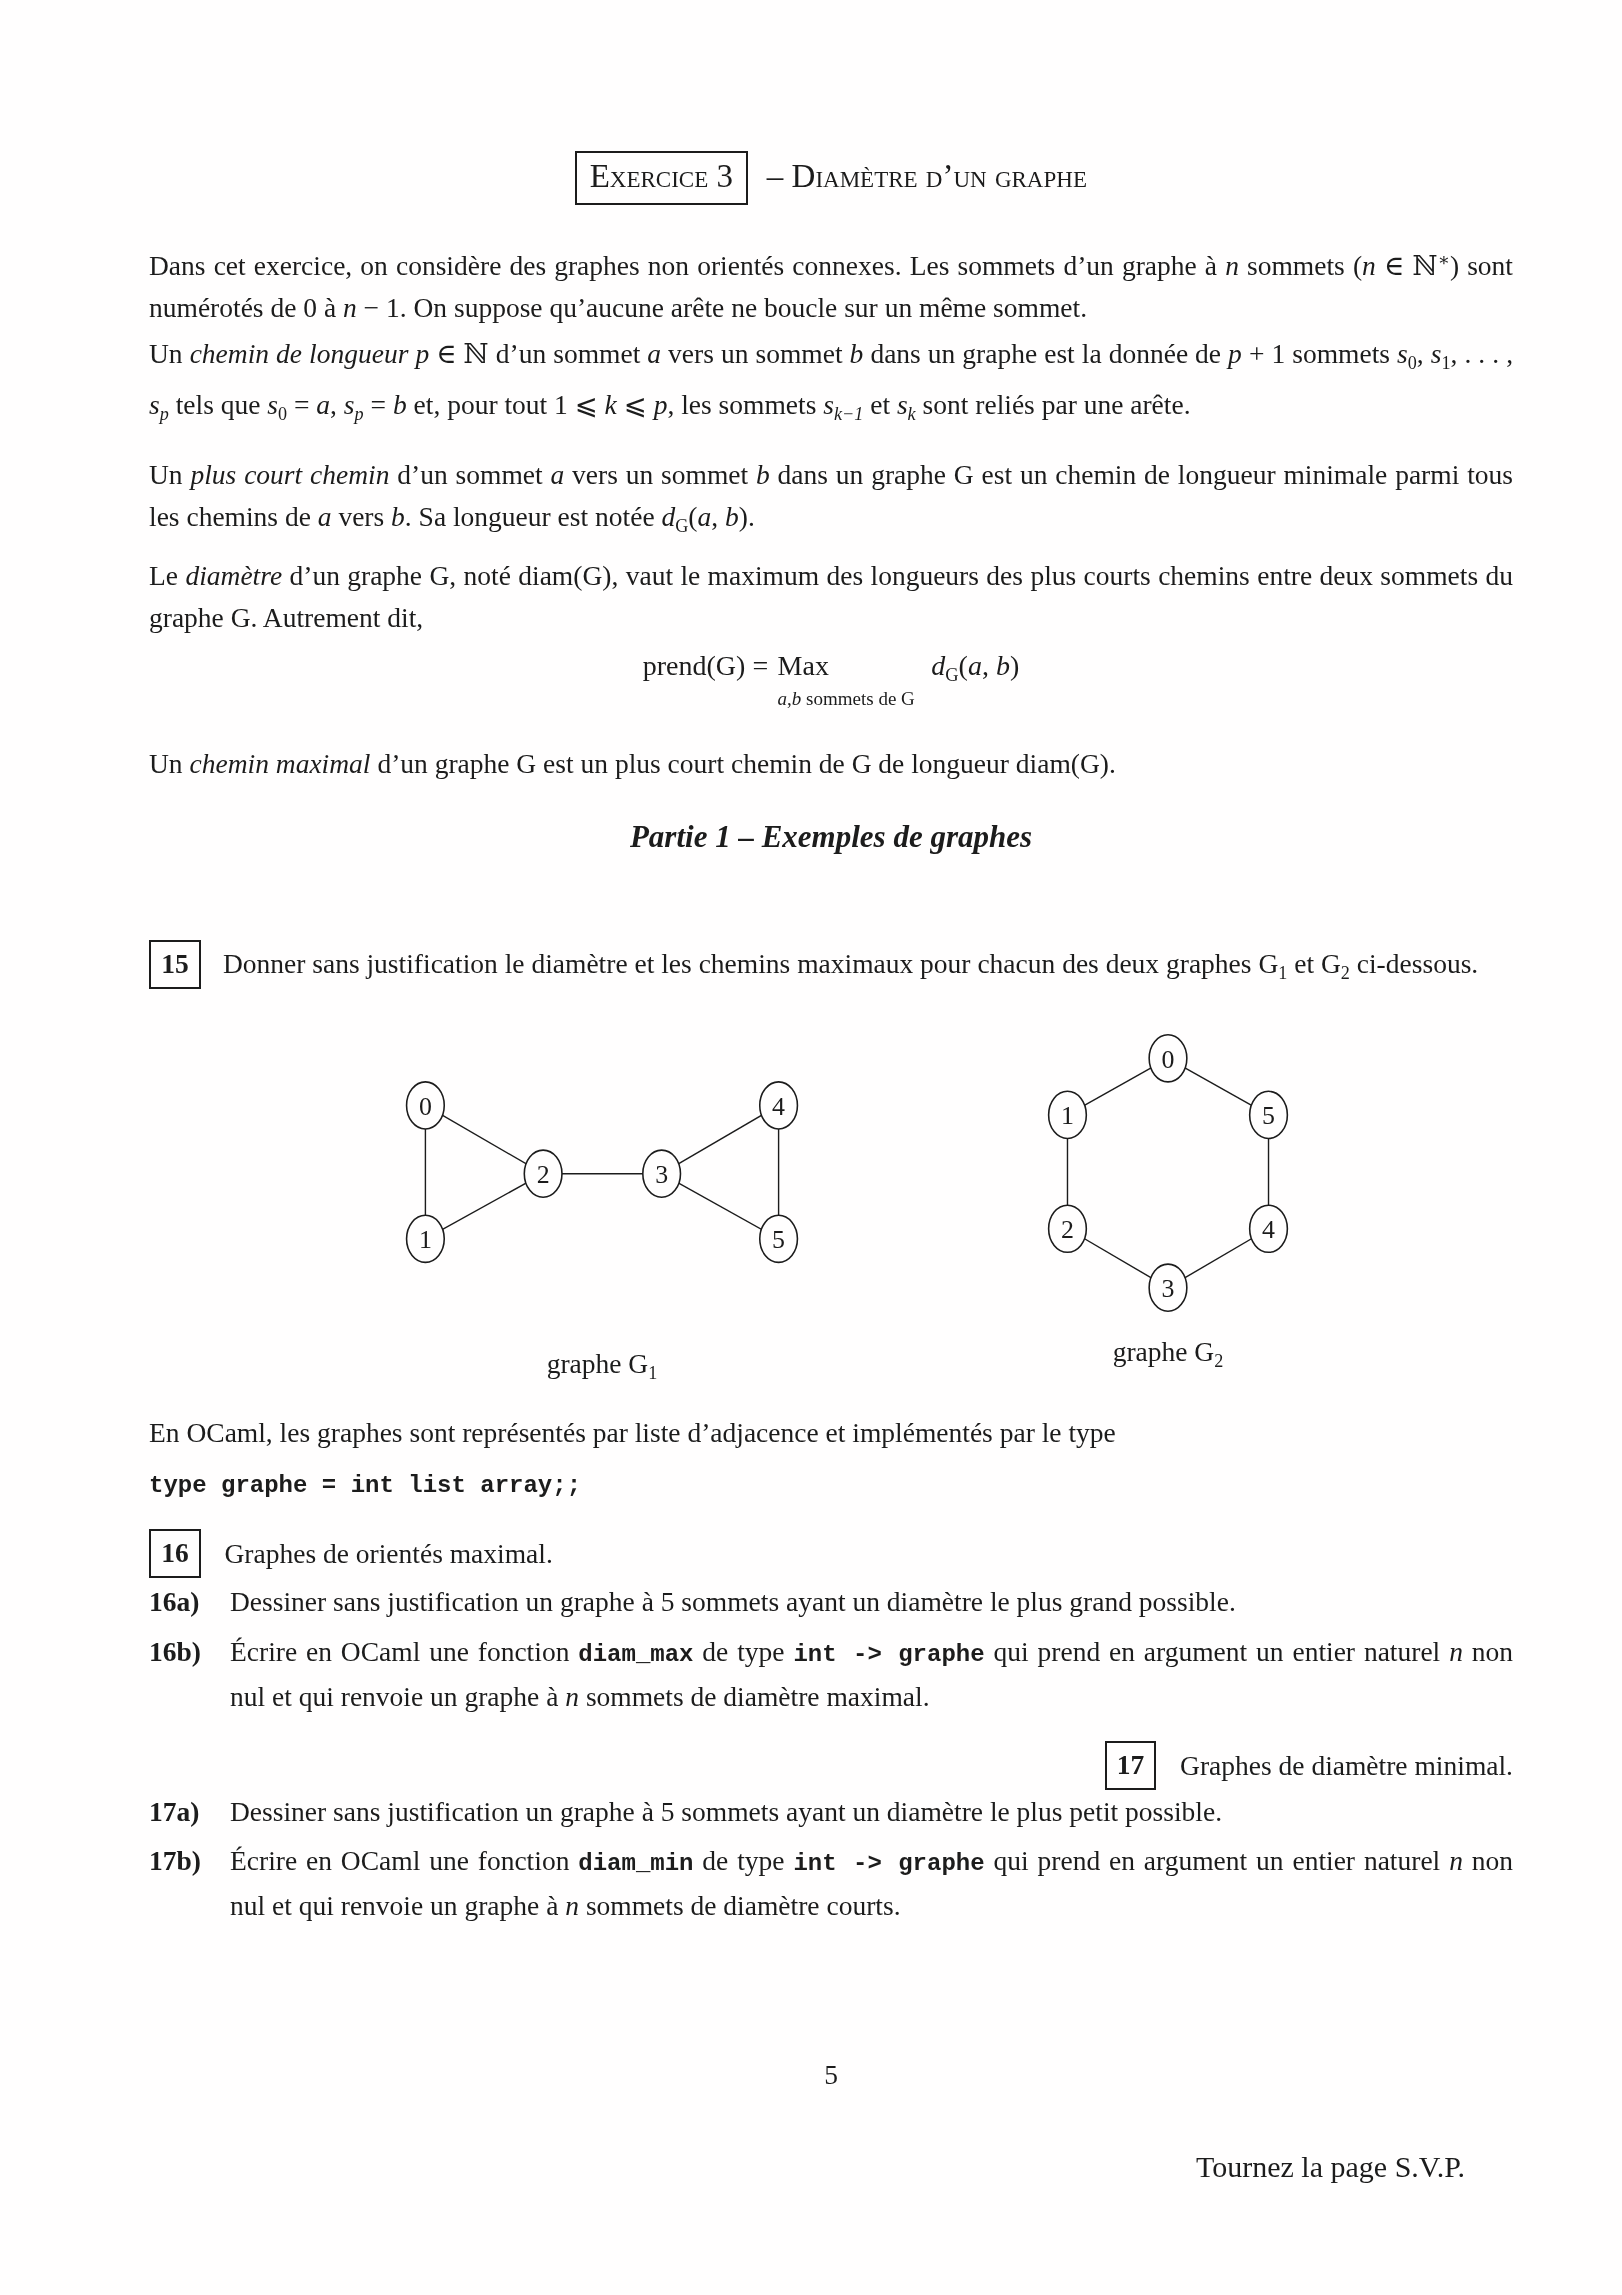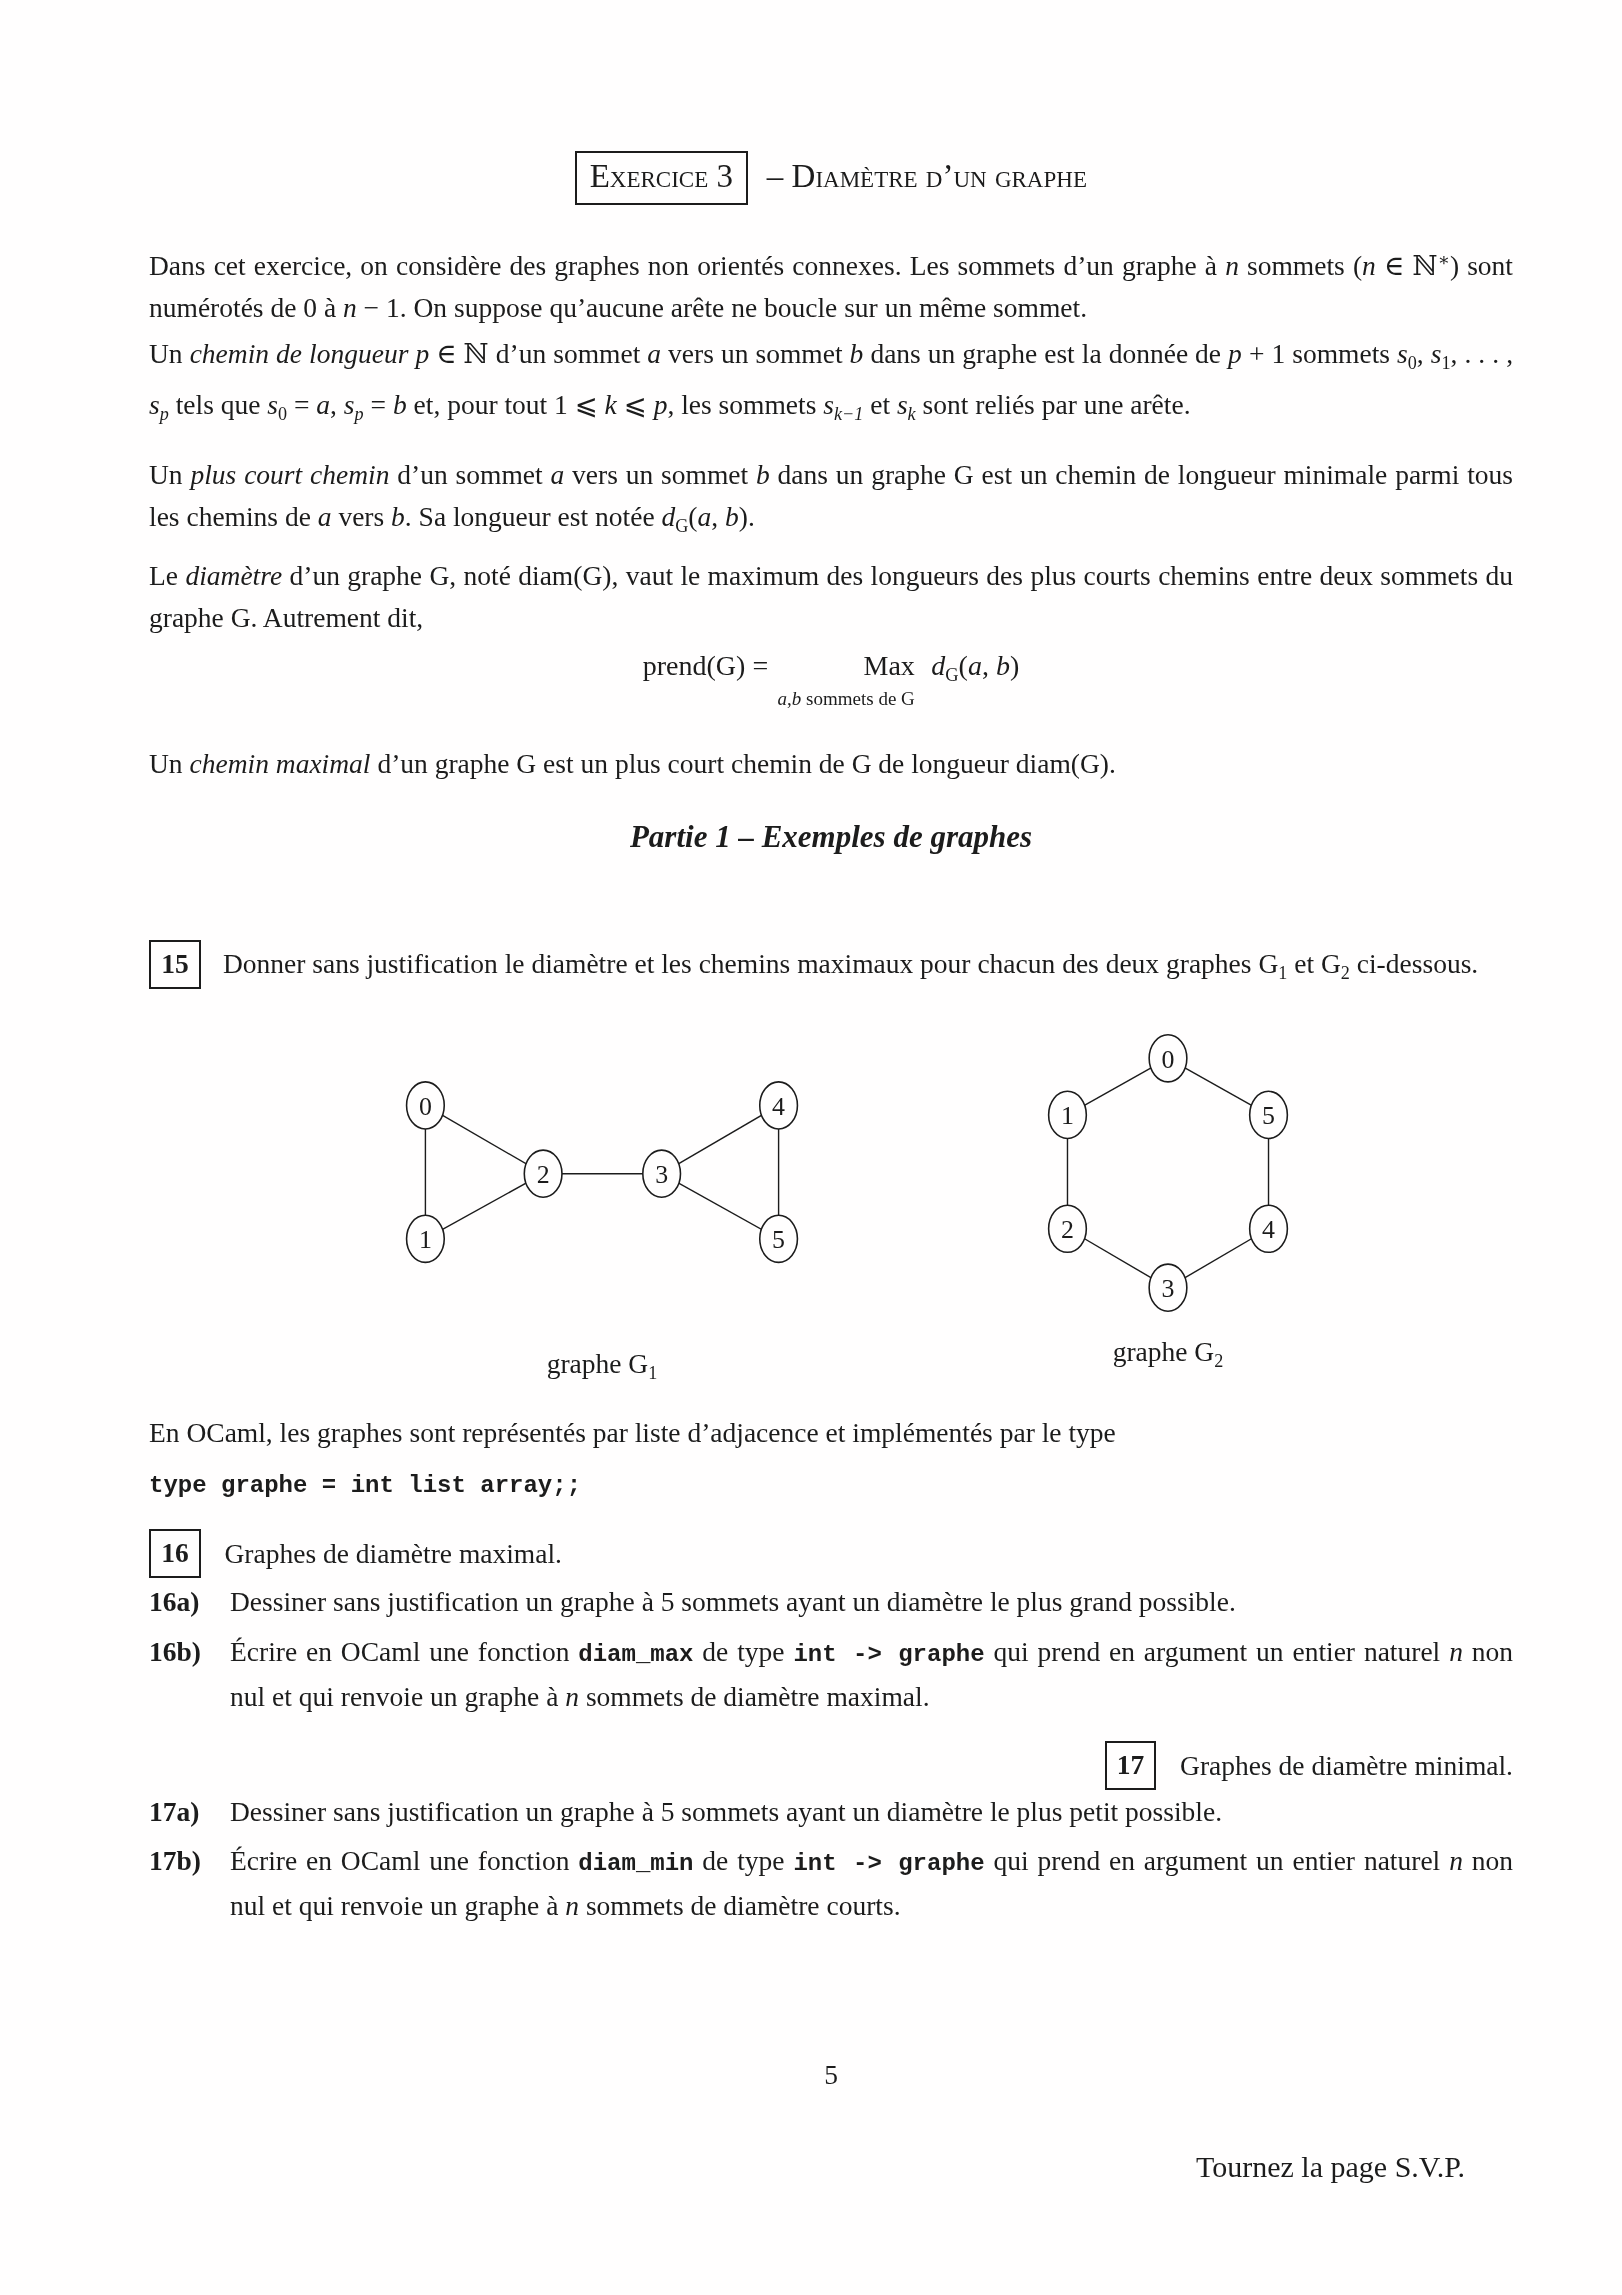--- a/index.html
+++ b/index.html
@@ -20,21 +20,21 @@
   .exbox{display:inline-block;border:2.4px solid #1c1c1c;padding:3.1px 12.6px 6.3px 12.6px;margin-right:11px;}
   .part-heading{font-size:31px;font-weight:bold;font-style:italic;}
   .qbox{display:inline-block;border:2.4px solid #1c1c1c;font-weight:bold;padding:0.8px 10.2px 2.4px 10.2px;line-height:42px;}
   .qbox-inline{margin-right:22px;}
   .qrow{display:flex;align-items:center;}
   .qrow .qbox{margin-right:23.6px;}
   .itemrow{display:flex;align-items:flex-start;}
   .qlabel{font-weight:bold;flex:0 0 81px;}
   .qtext{flex:1;text-align:justify;}
   .formula{font-size:28px;line-height:44px;}
-  .limop{display:inline-flex;flex-direction:column;align-items:flex-end;margin:0 9.4px;vertical-align:baseline;}
+  .limop{display:inline-flex;flex-direction:column;align-items:flex-start;margin:0 9.4px;vertical-align:baseline;}
   .limop .under{font-size:19px;line-height:22px;white-space:nowrap;}
   .figure,.figcaption{position:absolute;}
   .figcaption{text-align:center;}
   .figure svg line{stroke:#1c1c1c;stroke-width:1.8;}
   .figure svg ellipse{fill:#fffefe;stroke:#1c1c1c;stroke-width:2;}
   .figure svg text{font-family:"Liberation Serif","DejaVu Serif",serif;font-size:33px;fill:#1c1c1c;}
   .codeline{margin:0;}
   .footer-turn{font-weight:normal;font-size:30px;}
 </style>
 </head>
@@ -113,21 +113,21 @@
         </svg></div>
     <div class="figcaption" style="left:898px;top:318px;width:242px;"><span>graphe G</span><span class="sub">2</span></div>
   </div>
 
   <p class="abs just" style="top:1412px;margin:0;"><span>En OCaml, les graphes sont représentés par liste d’adjacence et implémentés par le type</span></p>
 
   <p class="abs tt codeline" style="top:1465px;">type graphe = int list array;;</p>
 
   <div class="abs qrow" style="top:1529px;">
     <span class="qbox">16</span>
-    <span>Graphes de diamètre maximal.</span>
+    <span>Graphes de orientés maximal.</span>
   </div>
 
   <div class="abs itemrow" style="top:1581px;">
     <span class="qlabel">16a)</span>
     <span class="qtext"><span>Dessiner sans justification un graphe à 5 sommets ayant un diamètre le plus grand possible.</span></span>
   </div>
 
   <div class="abs itemrow" style="top:1631px;">
     <span class="qlabel">16b)</span>
     <span class="qtext"><span>Écrire en OCaml une fonction </span><span class="tt">diam_max</span><span> de type </span><span class="tt">int -&gt; graphe</span><span> qui prend en argument un entier naturel </span><span class="it">n</span><span> non nul et qui renvoie un graphe à </span><span class="it">n</span><span> sommets de diamètre maximal.</span></span>

